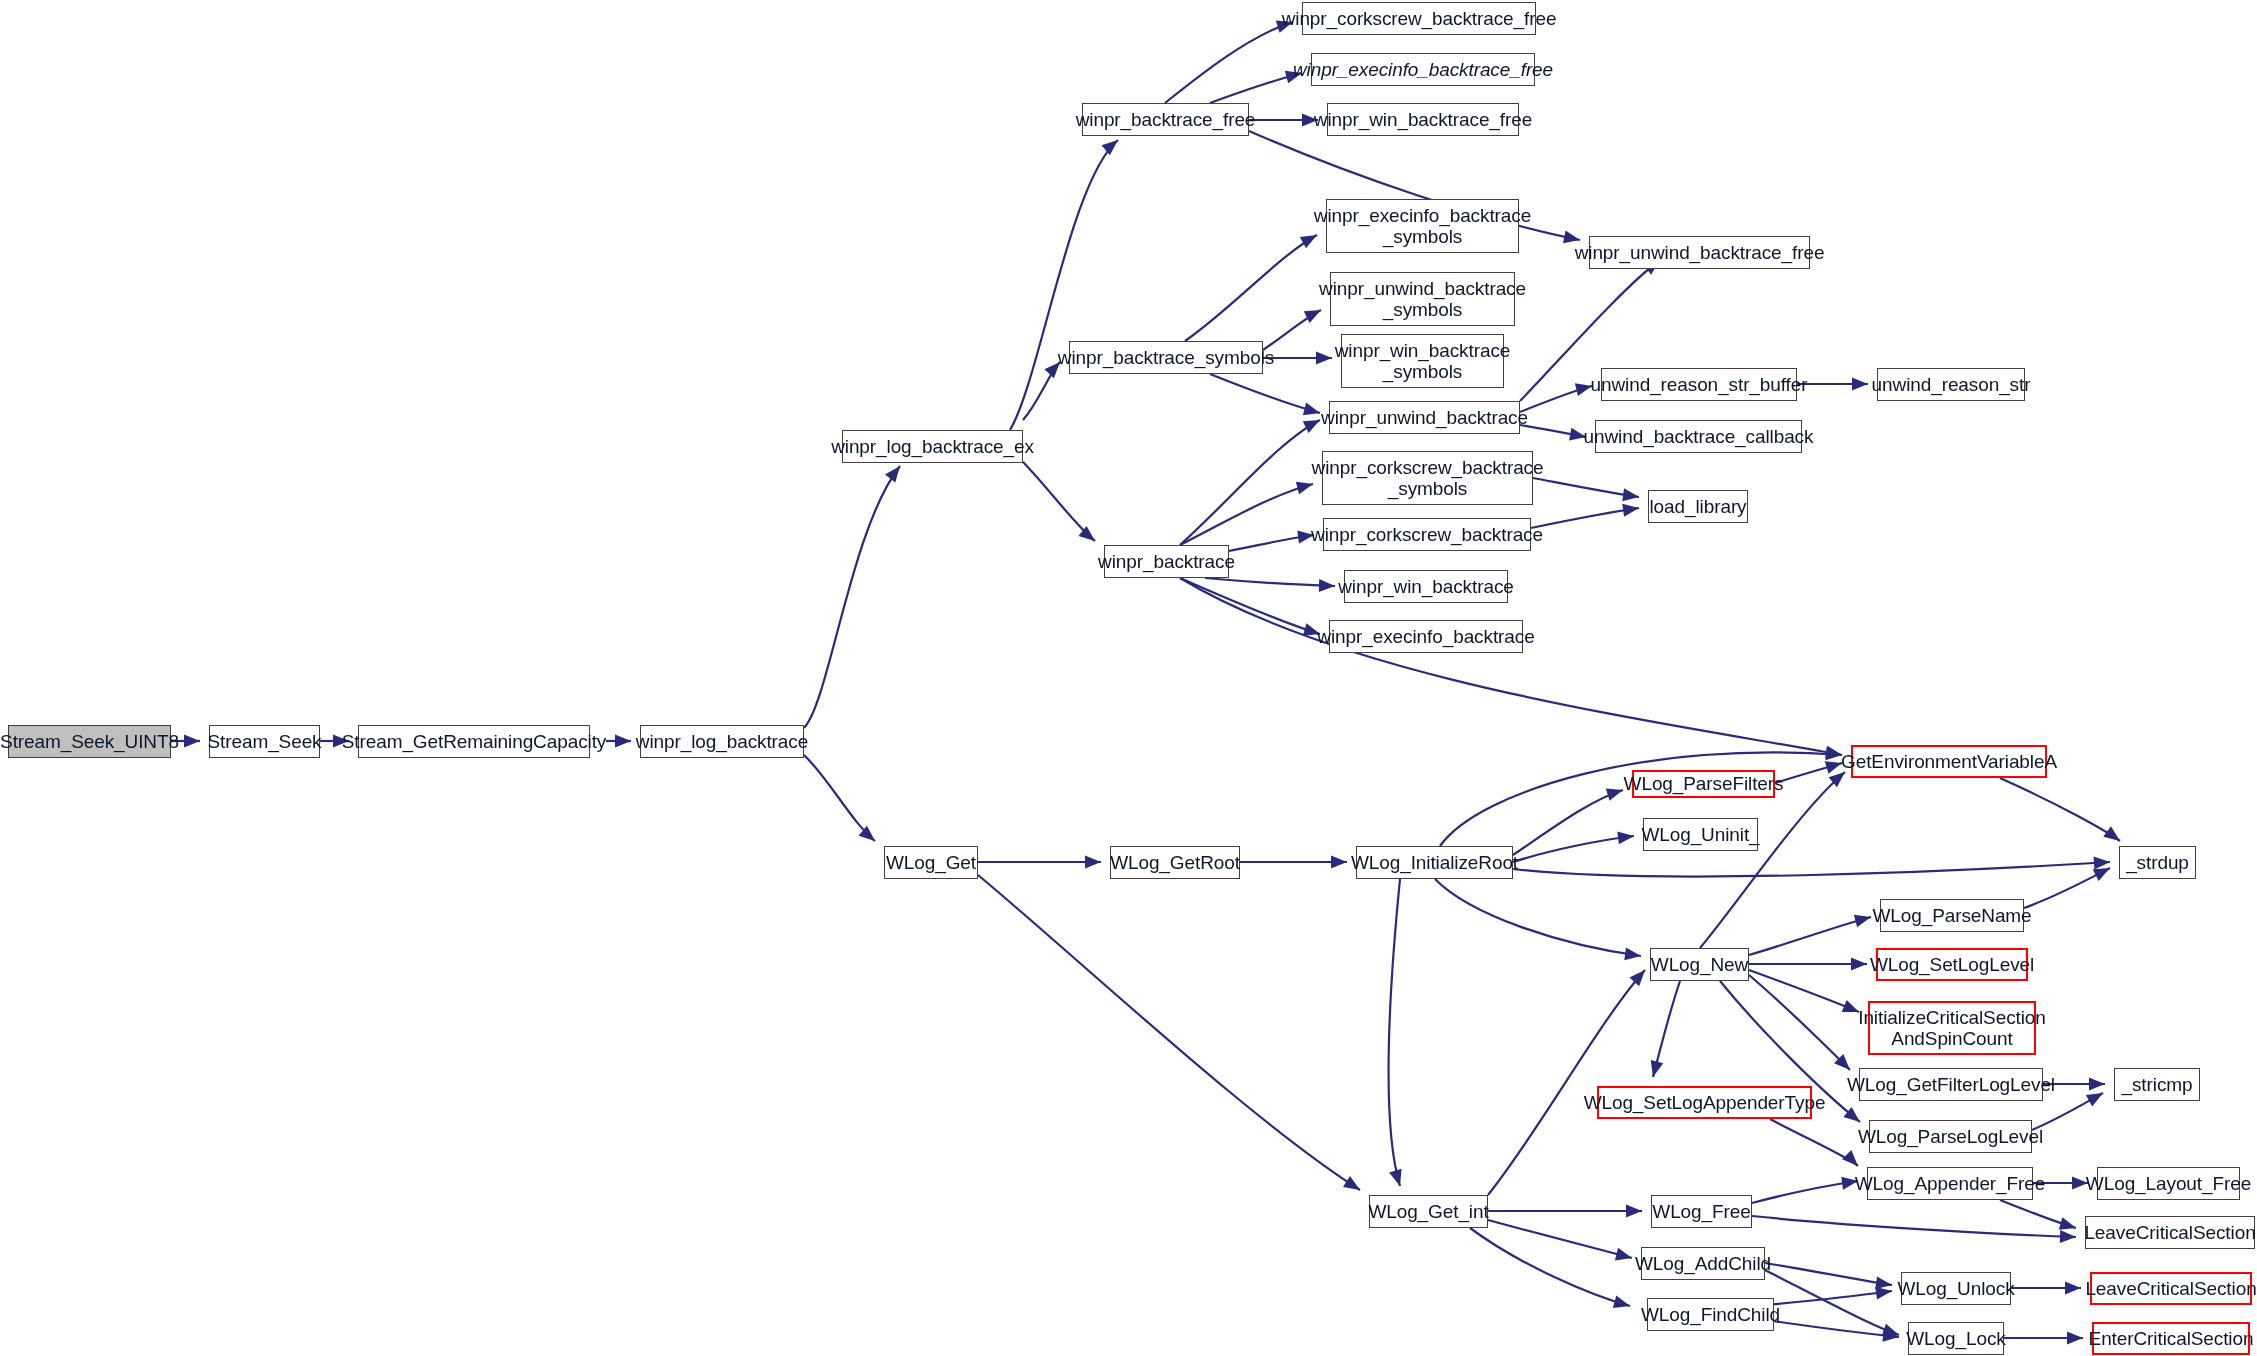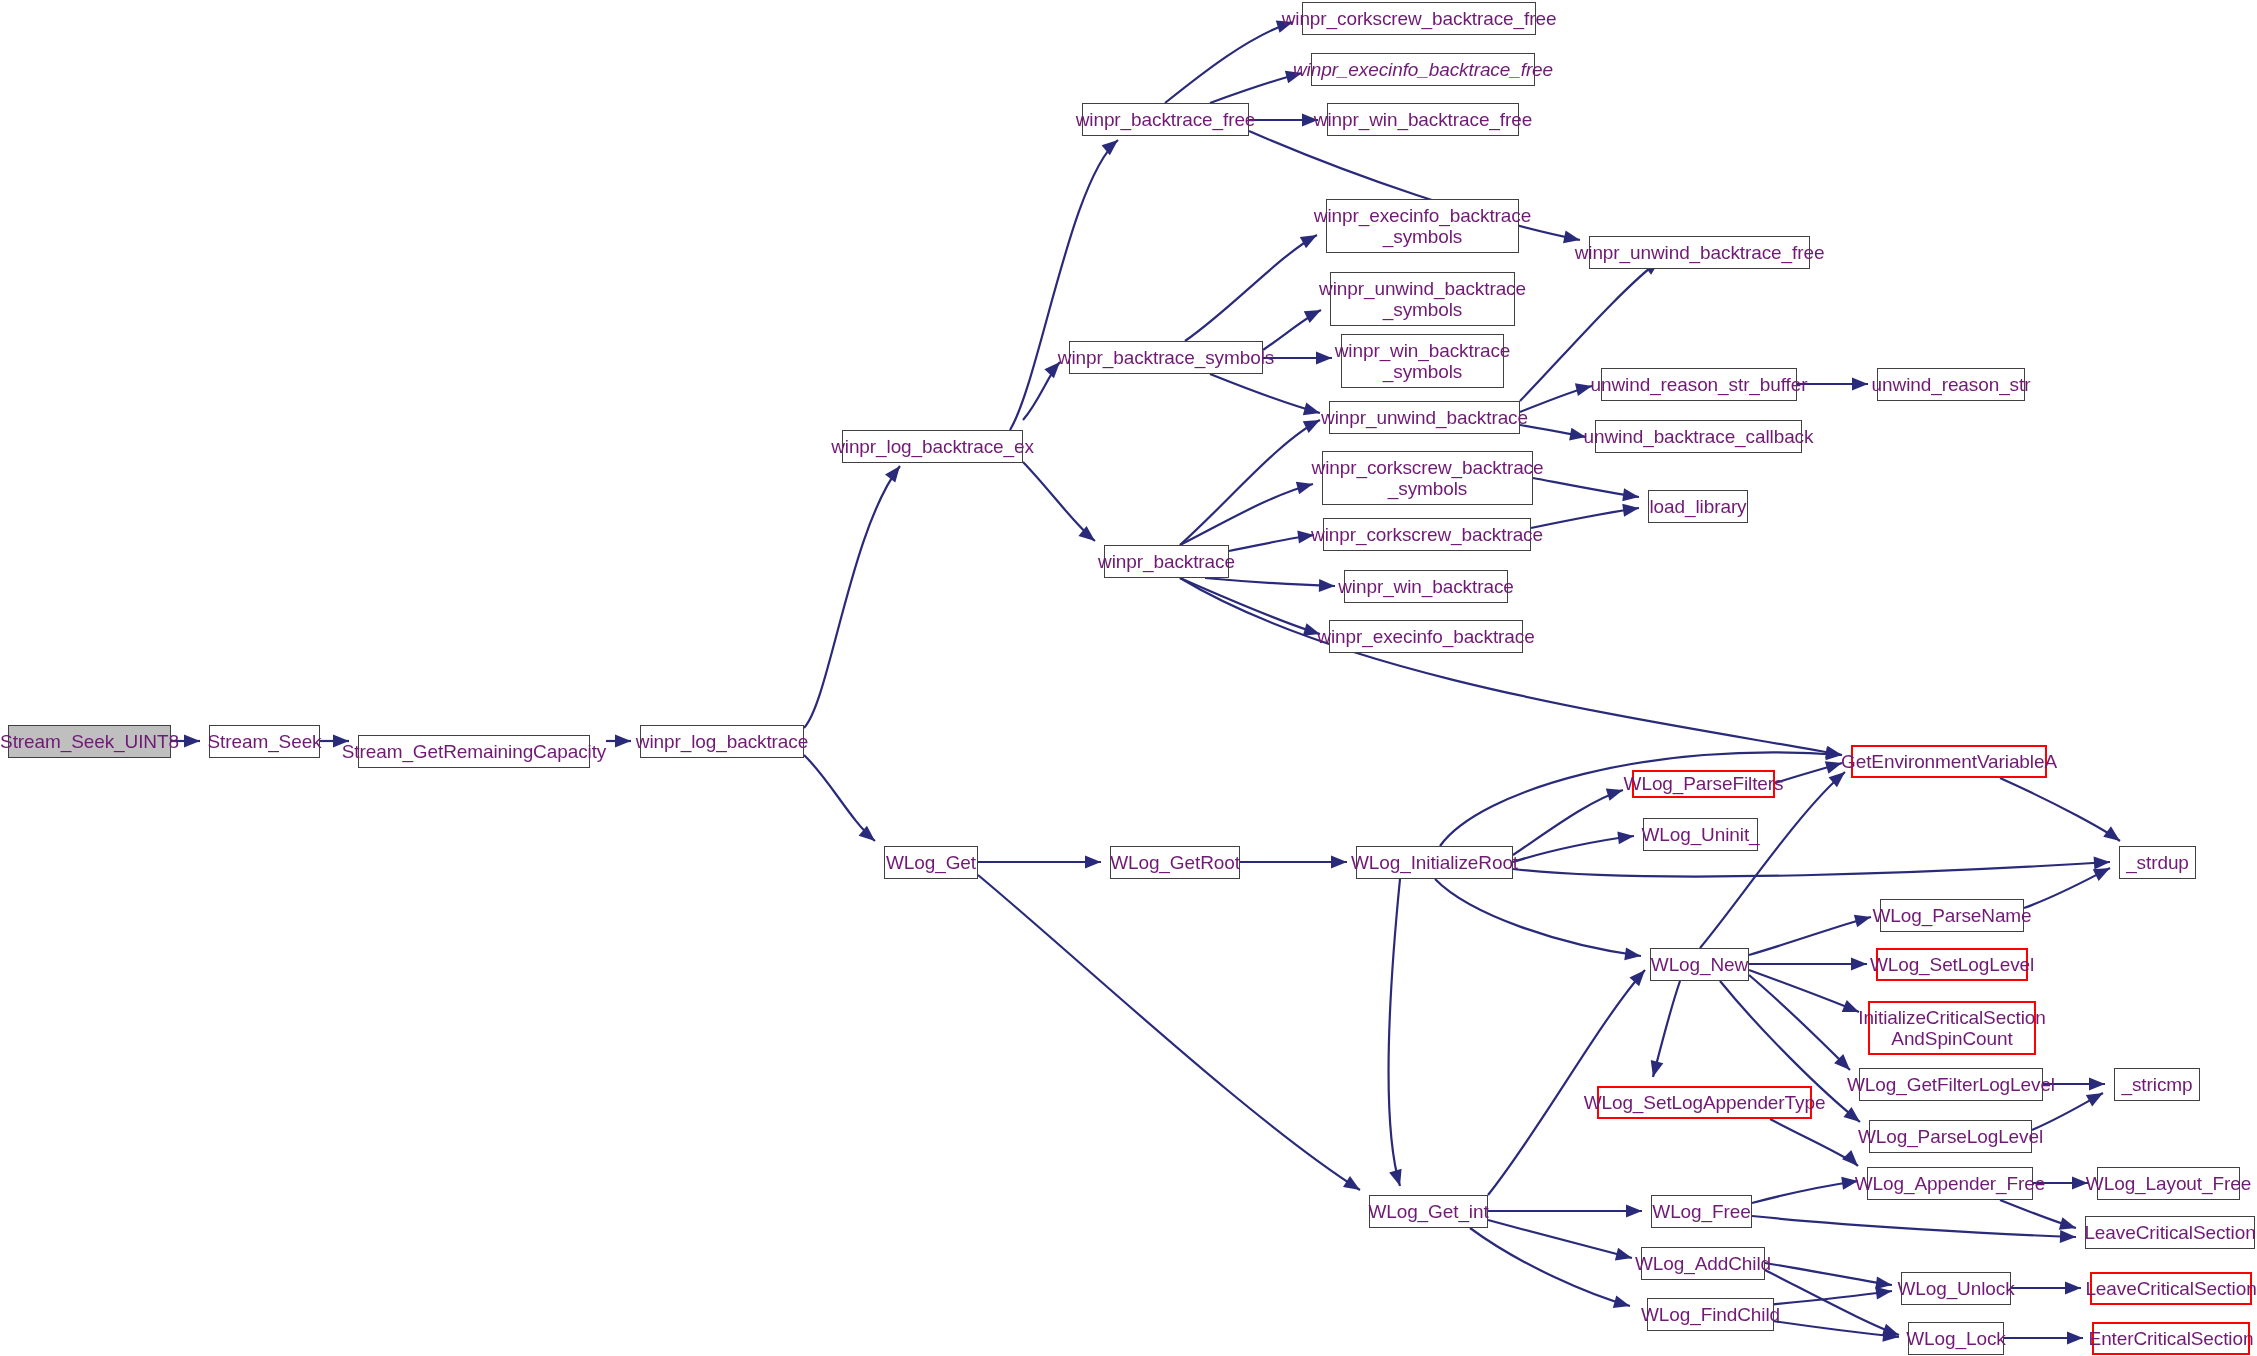--- a/index.html
+++ b/index.html
@@ -14,21 +14,21 @@
   }
   .node{
     position:absolute;
     box-sizing:border-box;
     background:#ffffff;
     border:1px solid #404040;
     display:flex;
     align-items:center;
     justify-content:center;
     text-align:center;
-    color:#701a75;
+    color:#0f172a;
     font-size:19px;
     line-height:1.12;
     white-space:pre;
     letter-spacing:-0.1px;
     z-index:5;
   }
   .node.root{
     background:#bfbfbf;
     border:1px solid #404040;
   }
@@ -183,21 +183,21 @@
       <path d="M1766,1320 C1820,1328 1870,1334 1899,1337"></path>
       <polygon points="1899,1337 1882.4160868167194,1341.8191102425044 1883.7537757808311,1328.8881169227593"></polygon>
       <path d="M2011,1288 L2081,1288"></path>
       <polygon points="2081,1288 2065,1294.5 2065,1281.5"></polygon>
       <path d="M2004,1338 L2083,1338"></path>
       <polygon points="2083,1338 2067,1344.5 2067,1331.5"></polygon>
     </svg>
   <div id="nodes-layer">
       <div class="node root" style="left: 8px; top: 725px; width: 163px; height: 33px;">Stream_Seek_UINT8</div>
       <div class="node" style="left: 209px; top: 725px; width: 111px; height: 33px;">Stream_Seek</div>
-      <div class="node" style="left: 358px; top: 725px; width: 232px; height: 33px; margin-top: 10px;">Stream_GetRemainingCapacity</div>
+      <div class="node" style="left: 358px; top: 725px; width: 232px; height: 33px;">Stream_GetRemainingCapacity</div>
       <div class="node" style="left: 640px; top: 725px; width: 164px; height: 33px;">winpr_log_backtrace</div>
       <div class="node" style="left: 842px; top: 430px; width: 181px; height: 33px;">winpr_log_backtrace_ex</div>
       <div class="node" style="left: 1082px; top: 103px; width: 167px; height: 33px;">winpr_backtrace_free</div>
       <div class="node" style="left: 1069px; top: 341px; width: 194px; height: 33px;">winpr_backtrace_symbols</div>
       <div class="node" style="left: 1104px; top: 545px; width: 125px; height: 33px;">winpr_backtrace</div>
       <div class="node" style="left: 1302px; top: 2px; width: 234px; height: 33px;">winpr_corkscrew_backtrace_free</div>
       <div class="node" style="left: 1311px; top: 53px; width: 224px; height: 33px; font-style: italic;">winpr_execinfo_backtrace_free</div>
       <div class="node" style="left: 1327px; top: 103px; width: 192px; height: 33px;">winpr_win_backtrace_free</div>
       <div class="node" style="left: 1326px; top: 199px; width: 193px; height: 54px;">winpr_execinfo_backtrace
 _symbols</div>

